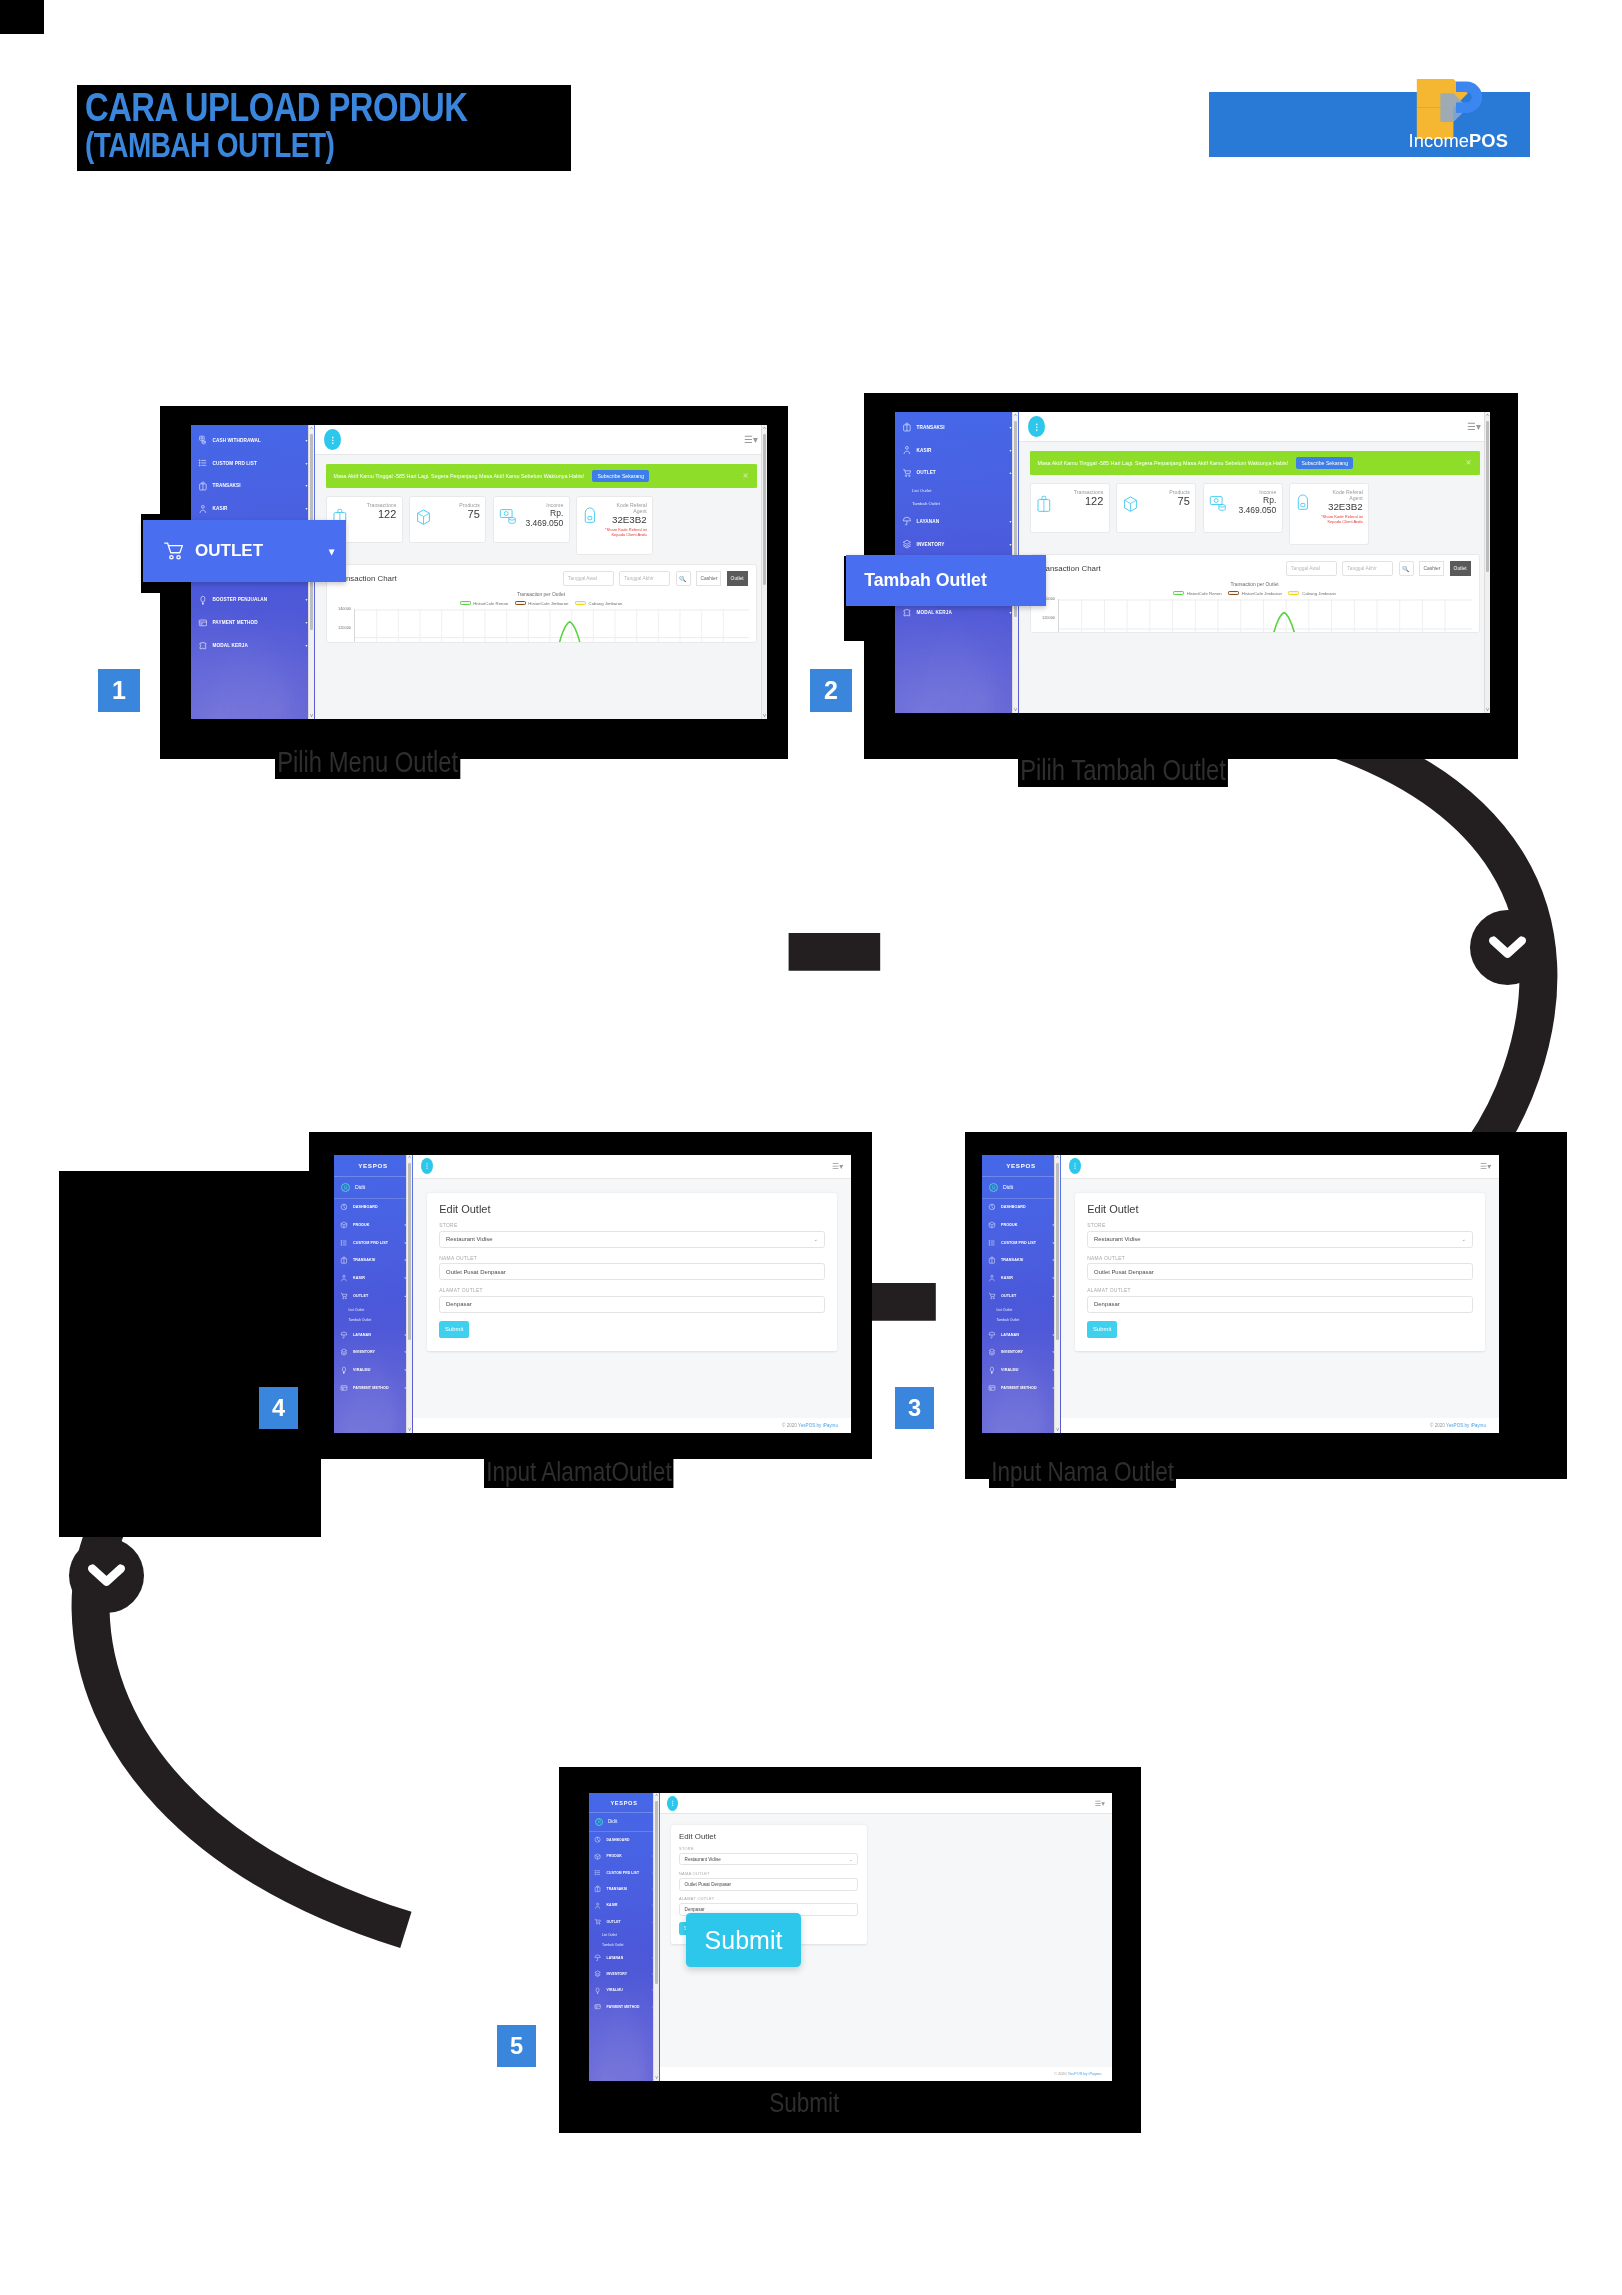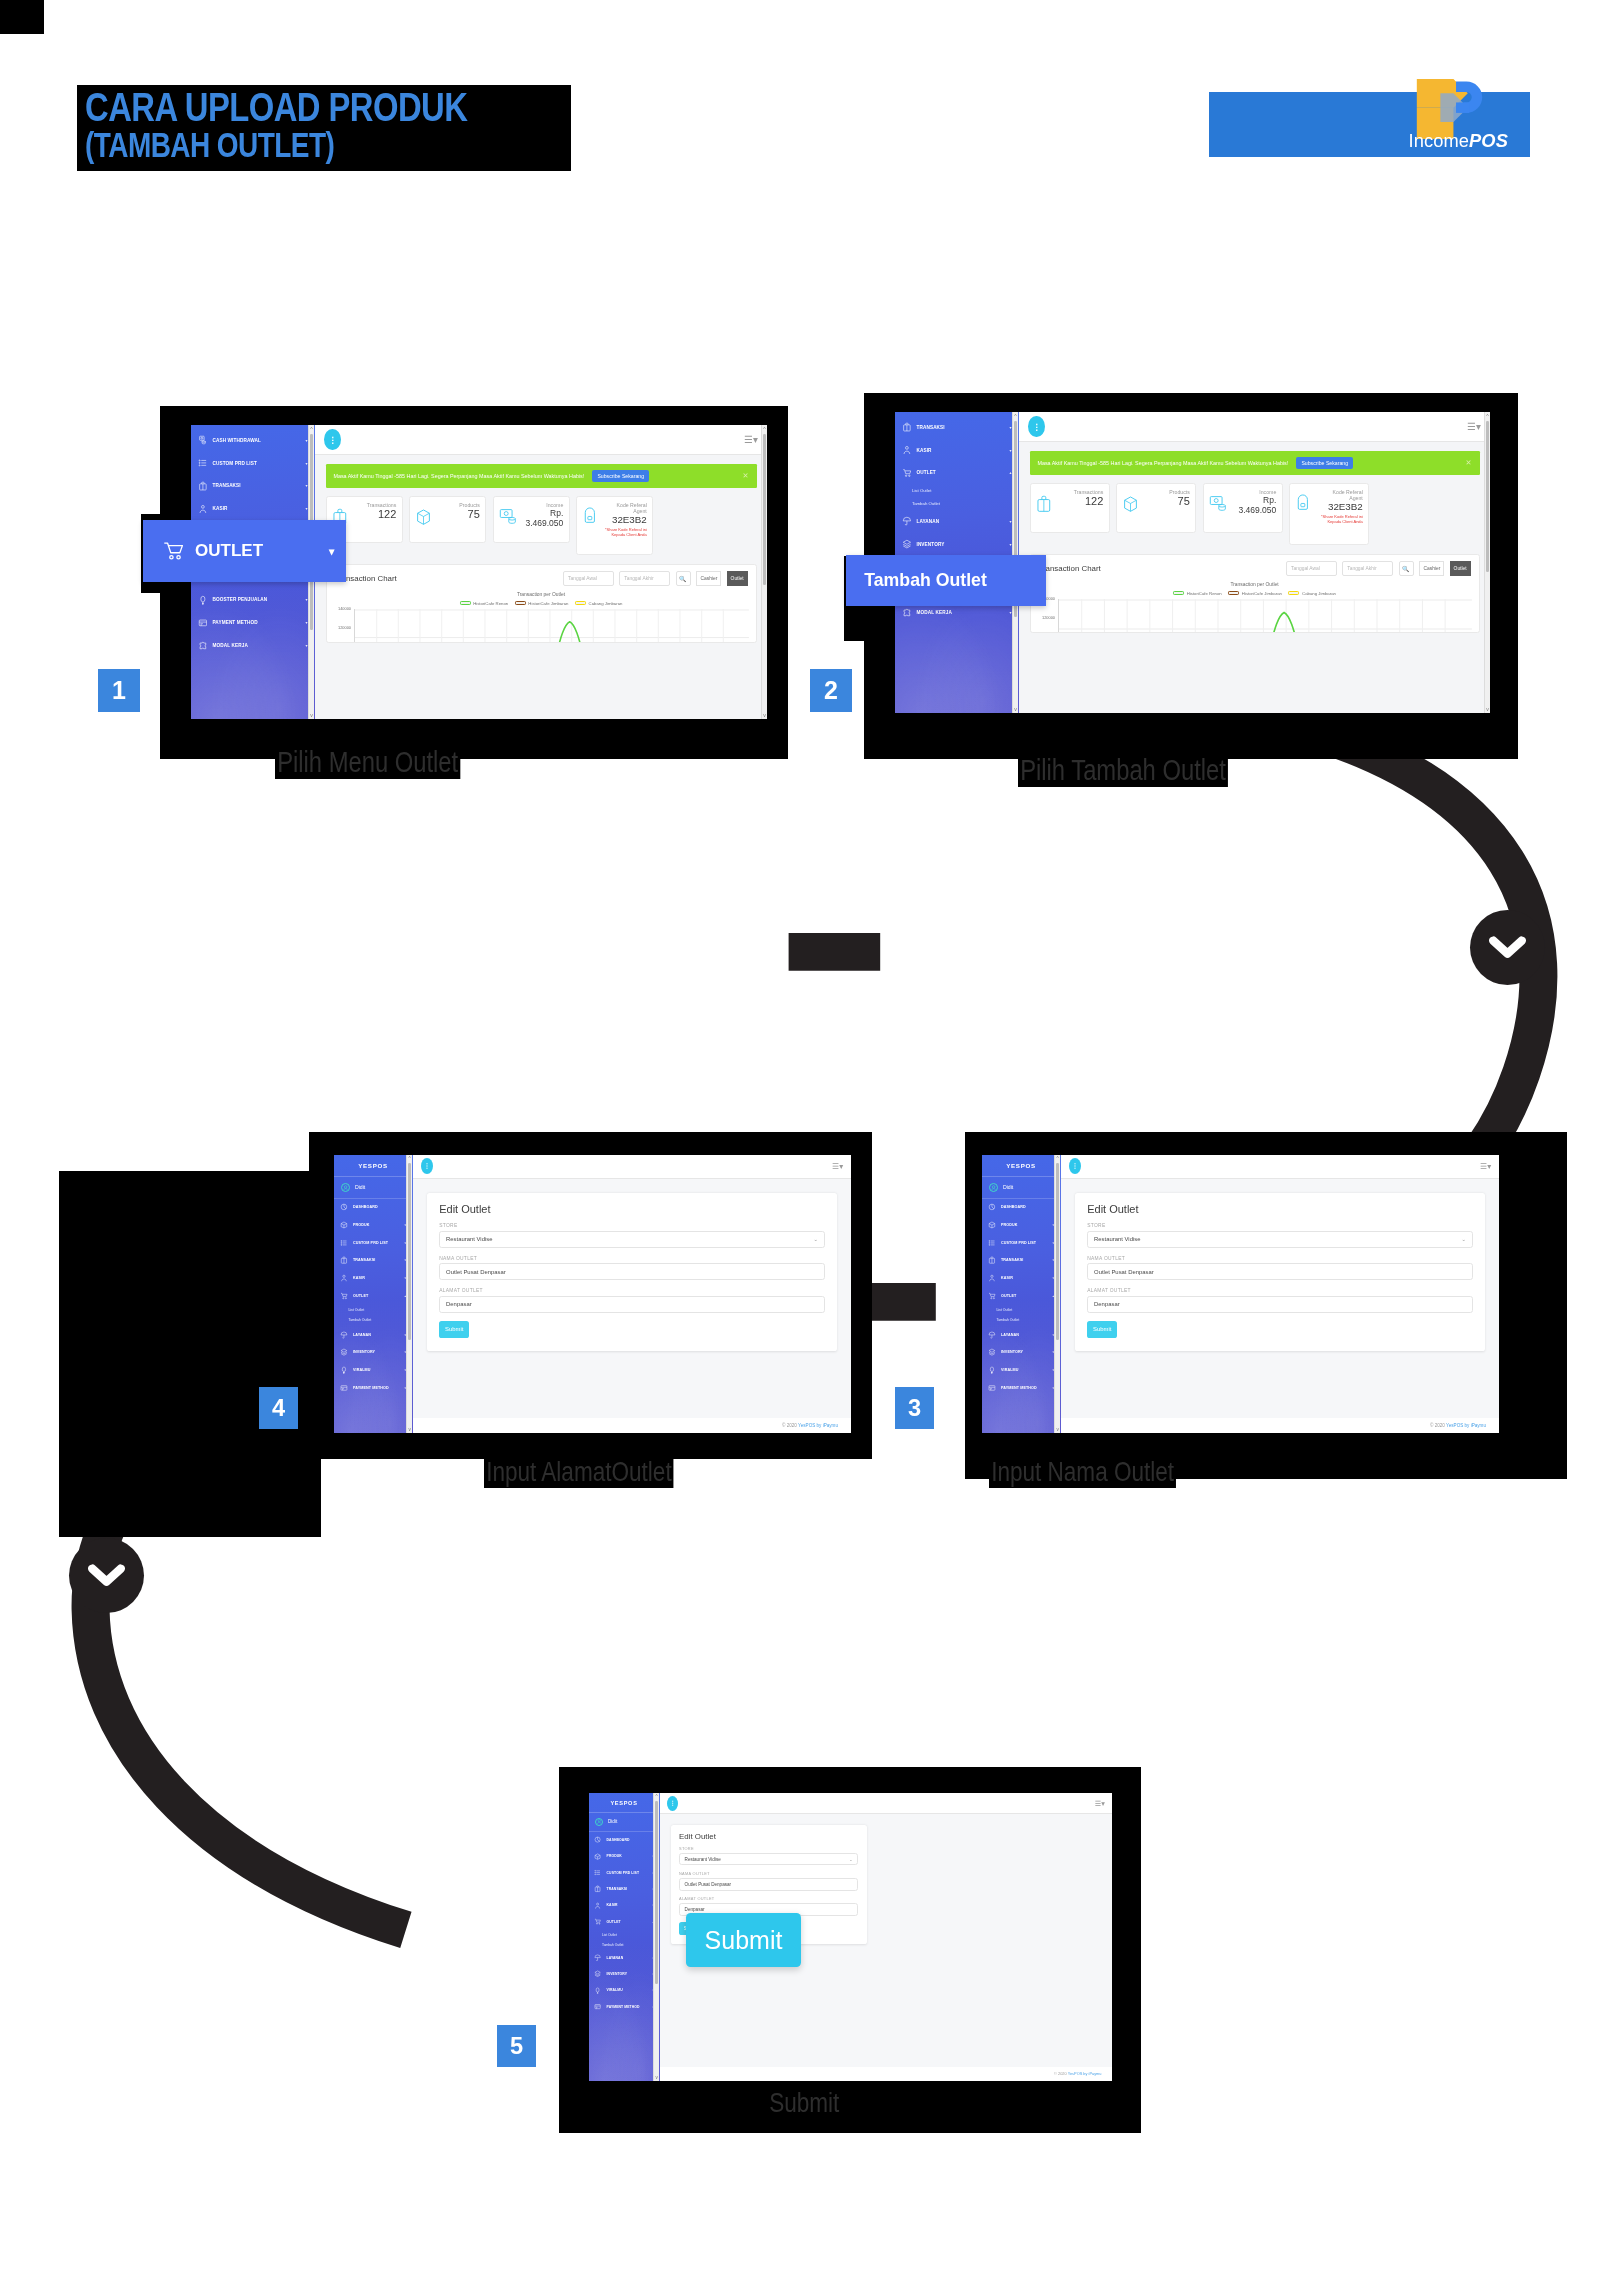--- a/index.html
+++ b/index.html
@@ -40,21 +40,21 @@
     background: #2979d6;
   }
   .brand-icon {
     position: absolute; right: 41px; top: -17px;
     width: 79px; height: 68px;
   }
   .brand-word {
     position: absolute; right: 22px; bottom: 5.2px;
     color: #ffffff; font-size: 18.3px; letter-spacing: 0.1px;
   }
-  .brand-word b { font-weight: bold; font-style: italic; }
+  .brand-word b { font-weight: bold; }
 
   
   .flow-layer { position: absolute; left: 0; top: 0; width: 1623px; height: 2295px; }
 
   .chev-node {
     position: absolute; border-radius: 50%;
     background: #231f20;
     display: flex; align-items: center; justify-content: center;
   }
   .chev-node svg { display: block; }

